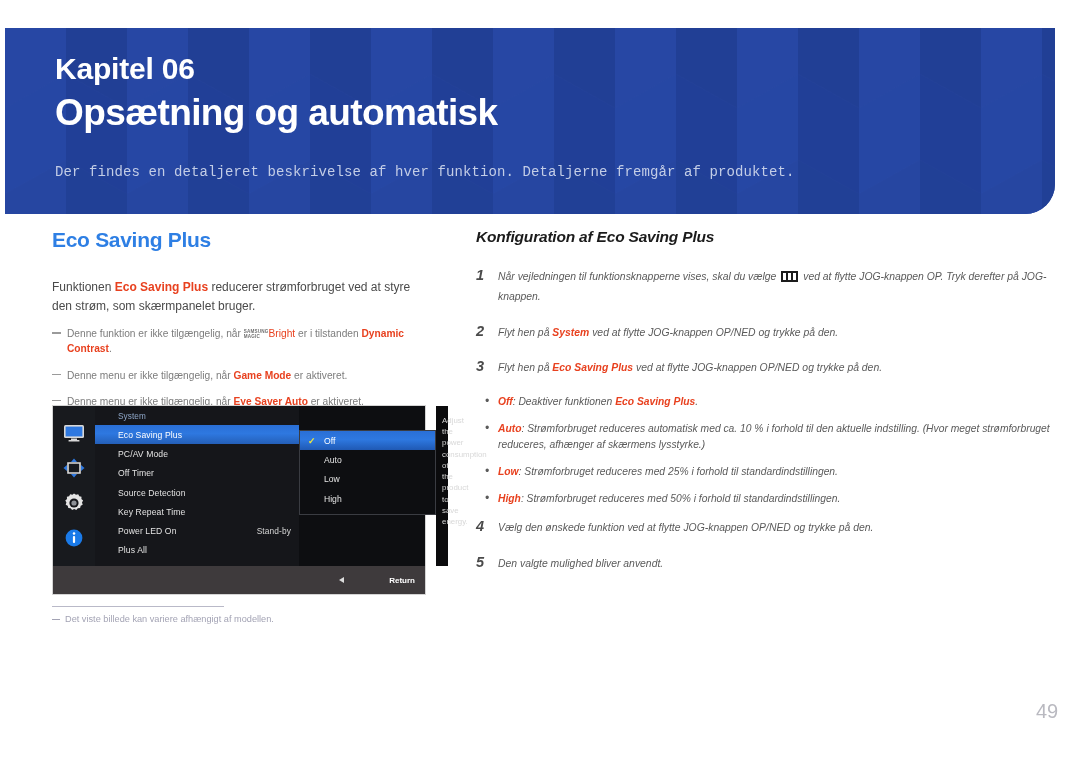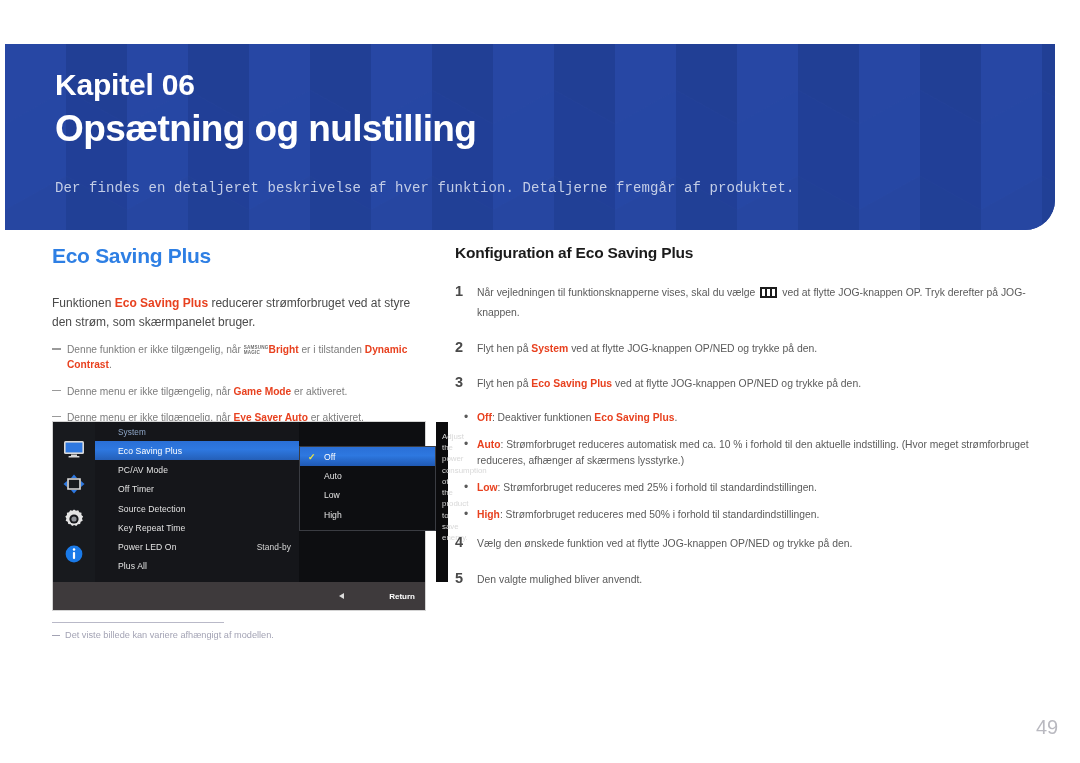--- a/index.html
+++ b/index.html
@@ -2,21 +2,21 @@
 <html><head>
 <meta charset="utf-8">
 <style>
   * { box-sizing: border-box; margin: 0; padding: 0; }
   html, body {
     width: 1080px; height: 763px;
     background: #ffffff;
     font-family: "Liberation Sans", sans-serif;
     overflow: hidden;
   }
-  .page { position: relative; width: 1080px; height: 539px; background:#fff;margin-top:16px; }
+  .page { position: relative; width: 1080px; height: 539px; background:#fff; }
 
   
   .chapter-band {
     position: absolute; left: 5px; top: 28px;
     width: 1050px; height: 186px;
     background: #23429b;
     border-bottom-right-radius: 30px;
     overflow: hidden;
   }
   .band-pattern {
@@ -34,21 +34,21 @@
     font-size: 37px; font-weight: bold; color: #ffffff;
     letter-spacing: -0.6px; line-height: 1.25; margin-top: 2px;
   }
   .chapter-sub {
     margin-top: 28px;
     font-size: 14px; color: #c3cde6; letter-spacing: 0.1px; font-family: Liberation Mono, monospace;
   }
 
   
   .col-left  { position: absolute; left: 52px;  top: 228px; width: 378px; }
-  .col-right { position: absolute; left: 455px; top: 228px; width: 575px; }
+  .col-right { position: absolute; left: 476px; top: 228px; width: 575px; font-style: italic; }
 
   .section-h1 {
     font-size: 21px; font-weight: bold; color: #2e7fe4;
     letter-spacing: -0.3px; margin-bottom: 26px;
   }
   .section-h2 {
     font-size: 15.5px; font-weight: bold; color: #1b1b1b;
     letter-spacing: -0.2px; margin-bottom: 21px;
   }
   .body-p {
@@ -68,21 +68,21 @@
   }
 
   
   .magicbright { display:inline-block; vertical-align: baseline; }
   .mb-stack {
     display:inline-block; vertical-align: -1px;
     font-size: 4.6px; font-weight: bold; line-height: 1.12;
     letter-spacing: 0.2px; color: #6f6f6f; text-align: left;
   }
   .mb-stack span { display:block; }
-  .mb-word { font-weight: bold; color: #e8411f; font-size: 10.2px; }
+  .mb-word { font-weight: normal; color: #e8411f; font-size: 10.2px; }
 
   
   .osd {
     position: absolute; left: 52px; top: 405px;
     width: 374px; height: 190px;
     background: #0b0b0d;
     border: 1px solid #d4d4d4;
   }
   .osd-sidebar {
     position:absolute; left:0; top:0; width: 42px; bottom: 28px;
@@ -205,21 +205,21 @@
           <polygon points="0,80 61,46 61,132 0,166" fill="#2b4db0" opacity="0.45"></polygon>
           <polygon points="61,46 122,80 122,166 61,132" fill="#203d92" opacity="0.45"></polygon>
           <polygon points="0,166 61,132 61,186 0,186" fill="#2a4bab" opacity="0.4"></polygon>
           <polygon points="61,132 122,166 122,186 61,186" fill="#1f3c8f" opacity="0.4"></polygon>
         </pattern>
       </defs>
       <rect width="1050" height="186" fill="url(#cubes)"></rect>
     </svg>
     <div class="chapter-inner">
       <div class="chapter-kicker">Kapitel 06</div>
-      <div class="chapter-title">Opsætning og nulstilling</div>
+      <div class="chapter-title">Opsætning og automatisk</div>
       <div class="chapter-sub">Der findes en detaljeret beskrivelse af hver funktion. Detaljerne fremgår af produktet.</div>
     </div>
   </div>
 
   <div class="col-left">
     <div class="section-h1">Eco Saving Plus</div>
 
     <div class="body-p">
       <span>Funktionen </span><span class="red">Eco Saving Plus</span><span> reducerer strømforbruget ved at styre den strøm, som skærmpanelet bruger.</span>
     </div>

